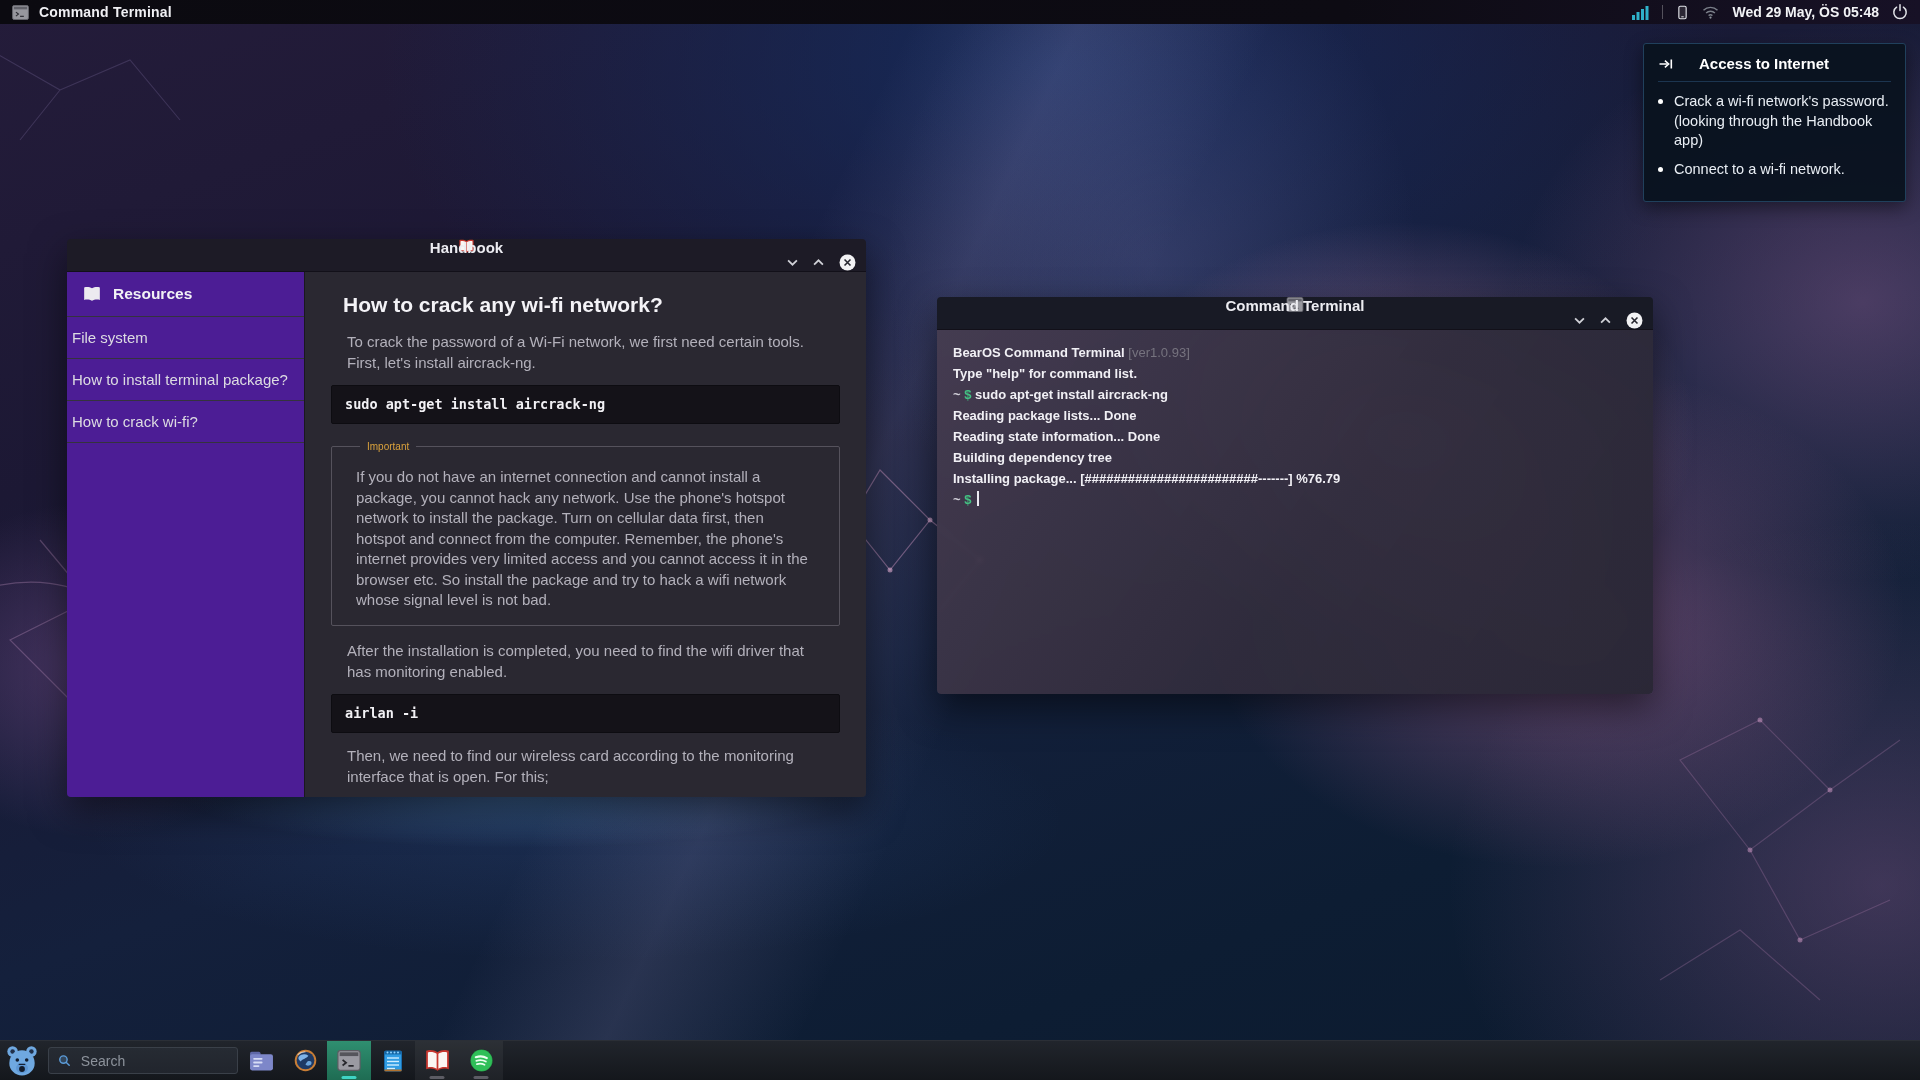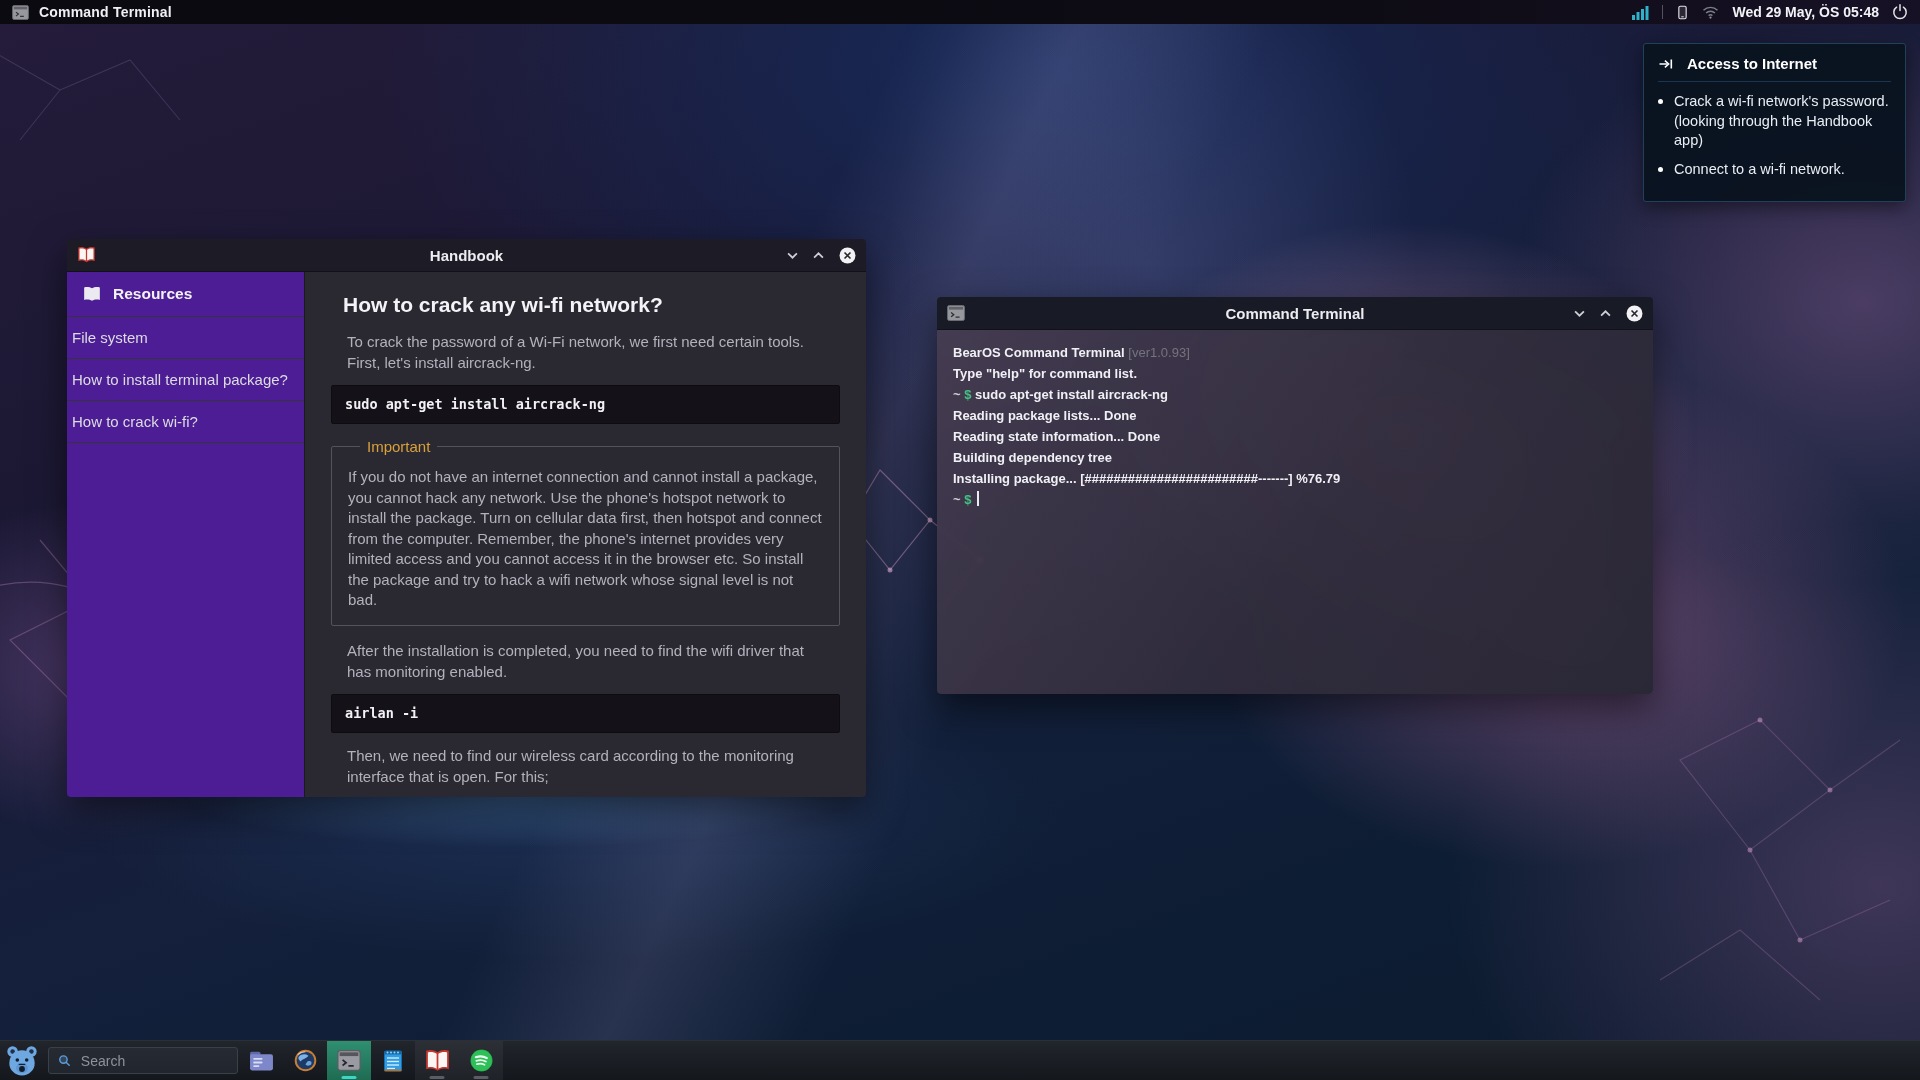--- a/index.html
+++ b/index.html
@@ -29,31 +29,31 @@
   .tb-left{display:flex;align-items:center;gap:10px;}
   .tb-title{font-size:14px;font-weight:700;color:#f0f0f4;letter-spacing:.2px;}
   .tb-right{display:flex;align-items:center;gap:13px;}
   .tb-clock{font-size:14px;font-weight:700;color:#f2f3f6;}
   .tb-divider{width:1px;height:14px;background:rgba(255,255,255,.28);}
 
   
   .task-panel{position:absolute;top:43px;right:14px;width:263px;z-index:40;box-sizing:border-box;
     background:rgba(9,19,31,0.96);border:1px solid #20405c;border-radius:3px;
     padding:11px 14px 12px;box-shadow:0 6px 18px rgba(0,0,0,.45);}
-  .tp-head{display:flex;align-items:center;gap:12px;padding-bottom:9px;margin-bottom:10px;
+  .tp-head{display:flex;align-items:center;gap:24px;padding-bottom:9px;margin-bottom:10px;
     border-bottom:1px solid #1c3550;}
   .tp-title{font-size:15px;font-weight:700;color:#ffffff;}
   .tp-list{list-style:none;margin:0;padding:0;}
   .tp-list li{display:flex;gap:11px;margin-bottom:9px;font-size:14.5px;line-height:1.36;color:#e9eef4;}
   .tp-dot{flex:none;width:5px;height:5px;border-radius:50%;background:#fff;margin-top:7px;}
 
   
   .window{position:absolute;border-radius:4px;overflow:hidden;box-shadow:0 14px 36px rgba(0,0,0,.5);}
   .titlebar{height:33px;background:#1d1b26;display:flex;align-items:center;
-    padding:0 10px;position:relative;box-sizing:border-box;border-bottom:1px solid #121019;}
+    padding:0 10px;position:relative;box-sizing:border-box;border-bottom:1px solid #121019;flex-direction:column;}
   .titlebar .title{position:absolute;left:0;right:0;text-align:center;font-size:15px;font-weight:700;
     color:#ececf1;pointer-events:none;}
   .controls{margin-left:auto;display:flex;align-items:center;gap:15px;z-index:2;}
   .ctrl{display:flex;align-items:center;justify-content:center;cursor:pointer;}
 
   
   .handbook{left:67px;top:239px;width:799px;height:558px;}
   .hb-body{display:flex;height:calc(100% - 33px);}
   .hb-sidebar{width:238px;flex:none;background:#4c1d95;border-right:1px solid #1a1820;box-sizing:border-box;}
   .hb-side-header{display:flex;align-items:center;gap:11px;padding:13px 15px;color:#f2f2f5;
@@ -61,22 +61,22 @@
   .hb-item{padding:12px 5px;font-size:15px;color:#dddce2;border-top:1px solid #35333d;cursor:pointer;}
   .hb-item:last-child{border-bottom:1px solid #35333d;}
   .hb-content{flex:1;background:#2a2831;padding:20px 26px;overflow:hidden;color:#b3b1bb;
     font-size:15px;line-height:21px;box-sizing:border-box;}
   .hb-content h1{font-size:21px;color:#f4f3f7;font-weight:700;margin:2px 12px 16px;}
   .hb-content p{margin:0 16px 12px;}
   .pre{white-space:pre-line;}
   .codeblock{background:#141218;border:1px solid #0d0c11;border-radius:2px;padding:8px 13px;
     font-family:"DejaVu Sans Mono",monospace;font-weight:700;font-size:13.5px;color:#f2f1f5;margin:0 0 12px;}
   .callout{border:1px solid #55525c;border-radius:2px;margin:2px 0 14px;padding:4px 16px 8px;}
-  .callout legend{color:#d9a13c;font-size:15px;padding:0 7px;margin-left:12px;}
-  .callout p{margin:6px 0 6px;line-height:20.5px;}
+  .callout legend{color:#d9a13c;font-size:10px;padding:0 7px;margin-left:12px;}
+  .callout p{margin:6px 8px 6px;line-height:20.5px;}
 
   
   .terminal{left:937px;top:297px;width:716px;height:397px;}
   .terminal .titlebar{background:#181a25;}
   .term-body{height:calc(100% - 33px);box-sizing:border-box;padding:12px 16px;
     background:linear-gradient(125deg, rgba(70,60,80,0.93), rgba(48,44,60,0.95) 55%, rgba(41,39,53,0.96));
     backdrop-filter:blur(2px);
     font-family:Liberation Sans, sans-serif;font-size:13px;font-weight:700;line-height:21px;color:#f1f0f5;}
   .t-ver{color:#76737f;font-weight:400;}
   .t-tilde{color:#cfcdd6;}

